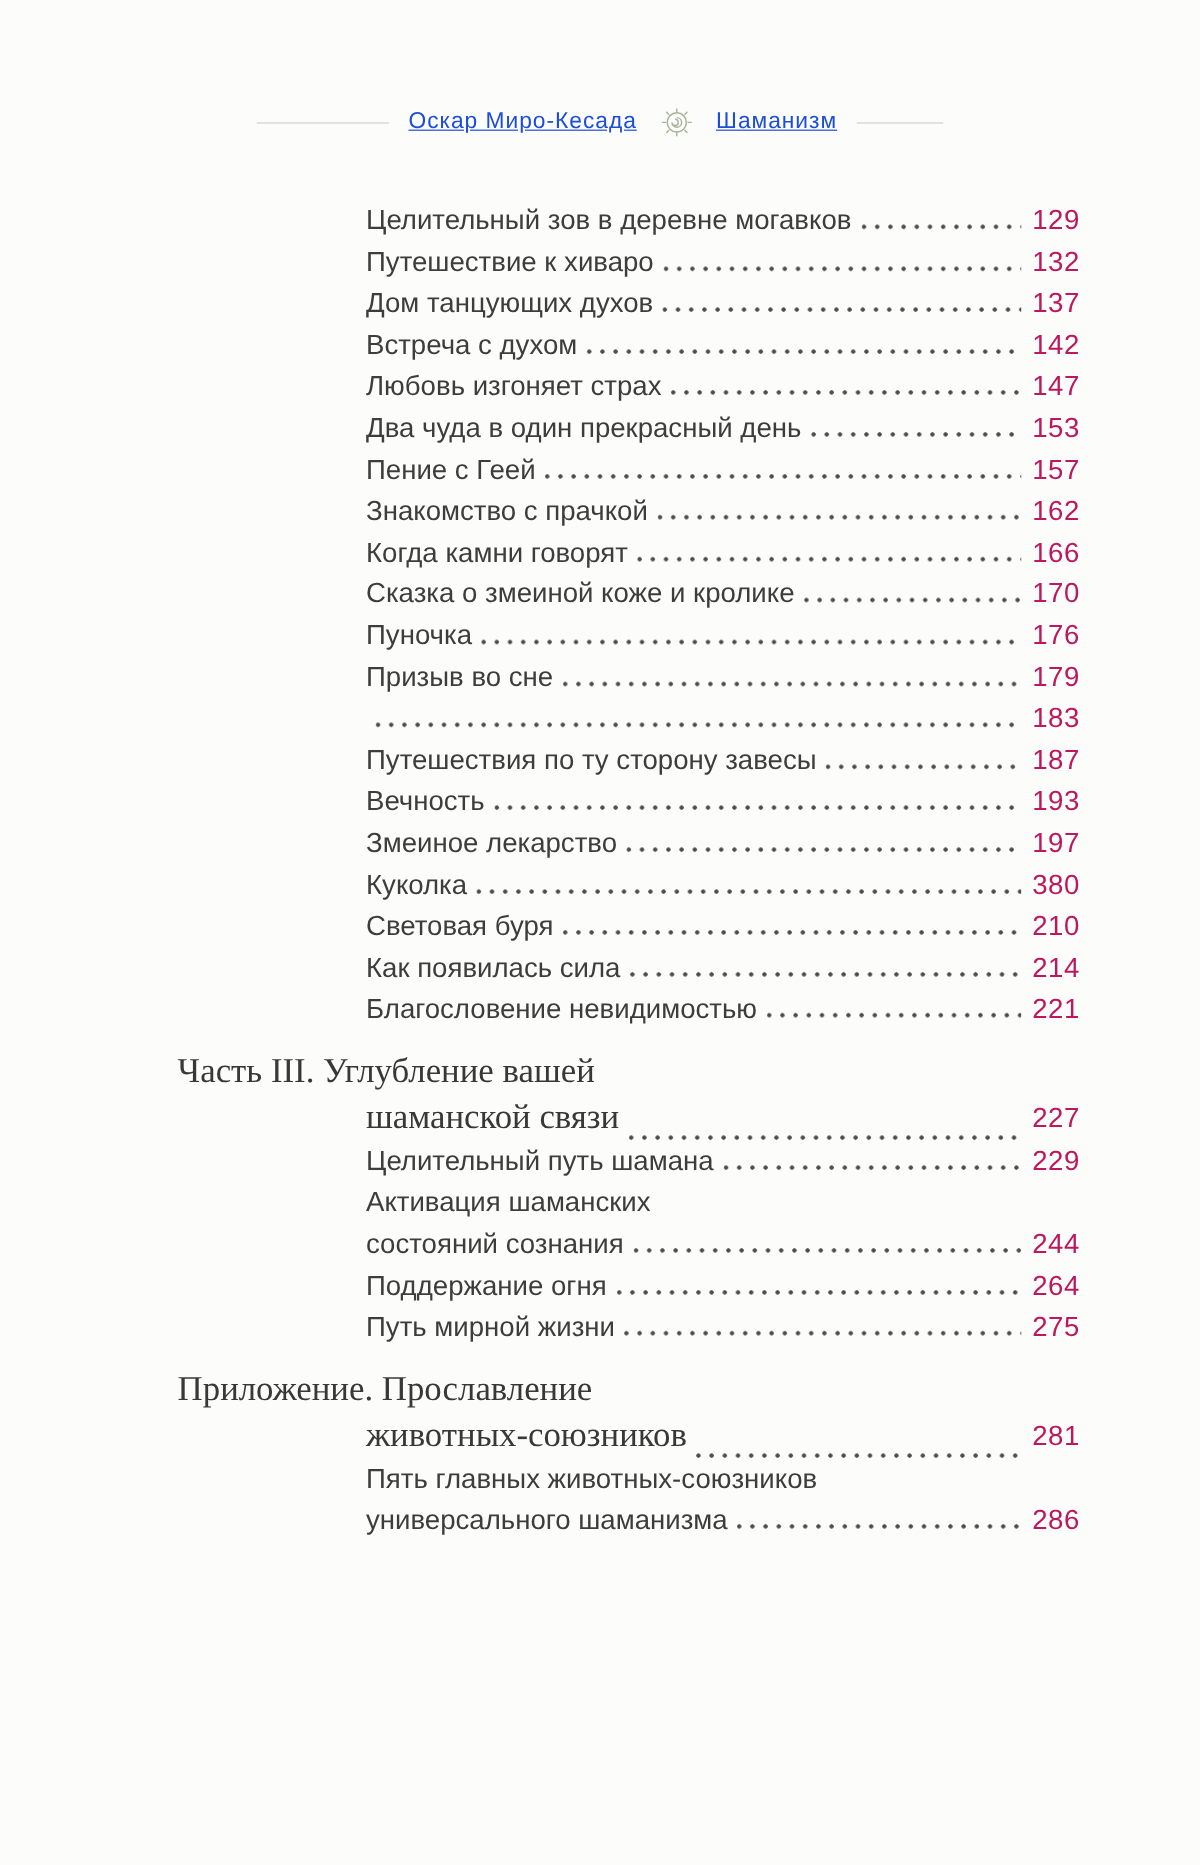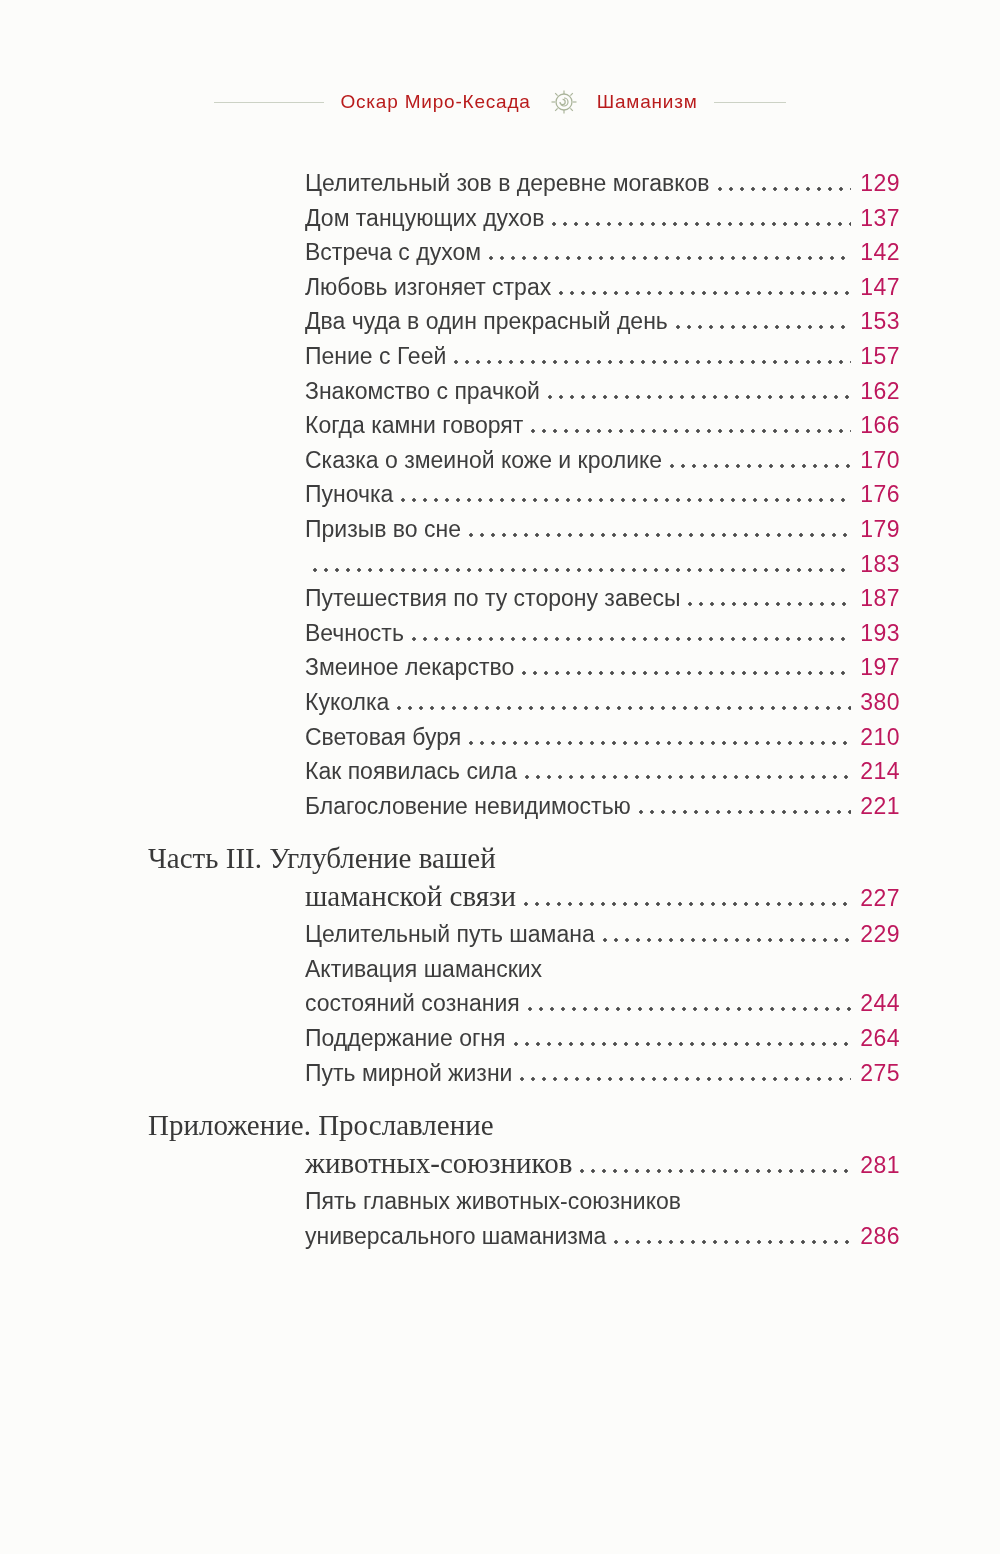--- a/index.html
+++ b/index.html
@@ -20,43 +20,45 @@
     display:flex;
     align-items:center;
     justify-content:center;
     padding-top:88px;
   }
   .rule { height:1px; background:#ccd2c5; }
   .rule-left  { width:110px; margin-right:16px; }
   .rule-right { width:72px;  margin-left:16px; }
   .header-author, .header-title {
     font-size:19px;
-    color:#b91c1c;
+    color:#1d4ed8;
     letter-spacing:0.8px;
     white-space:nowrap;
+    text-decoration:underline;
   }
   .ornament { display:inline-flex; margin:0 16px; }
   
   .toc {
     margin:50px 0 13px 148px;
     width:752px;
   }
   .toc-line {
     display:flex;
     align-items:baseline;
     font-size:23px;
     line-height:34.6px;
     color:#3d3d3d;
     padding-left:157px;
   }
   .toc-line.heading {
     font-family:"Liberation Serif", serif;
     font-size:29px;
     line-height:38px;
     color:#383838;
+    align-items:flex-end;
   }
   .toc-line.heading.first-line {
     padding-left:0;
     margin-top:16px;
   }
   .toc-text { white-space:nowrap; }
   .leader {
     flex:1 1 auto;
     height:4px;
     margin:0 9px 0 8px;
@@ -101,20 +103,25 @@
     <span class="rule rule-right"></span>
   </header>
 
   <main class="toc">
       <div class="toc-line">
         <span class="toc-text">Целительный зов в деревне могавков</span>
         <span class="leader"></span>
         <span class="pagenum">129</span>
       </div>
       <div class="toc-line">
+        <span class="toc-text">Путешествие к хиваро</span>
+        <span class="leader"></span>
+        <span class="pagenum">132</span>
+      </div>
+      <div class="toc-line">
         <span class="toc-text">Дом танцующих духов</span>
         <span class="leader"></span>
         <span class="pagenum">137</span>
       </div>
       <div class="toc-line">
         <span class="toc-text">Встреча с духом</span>
         <span class="leader"></span>
         <span class="pagenum">142</span>
       </div>
       <div class="toc-line">

